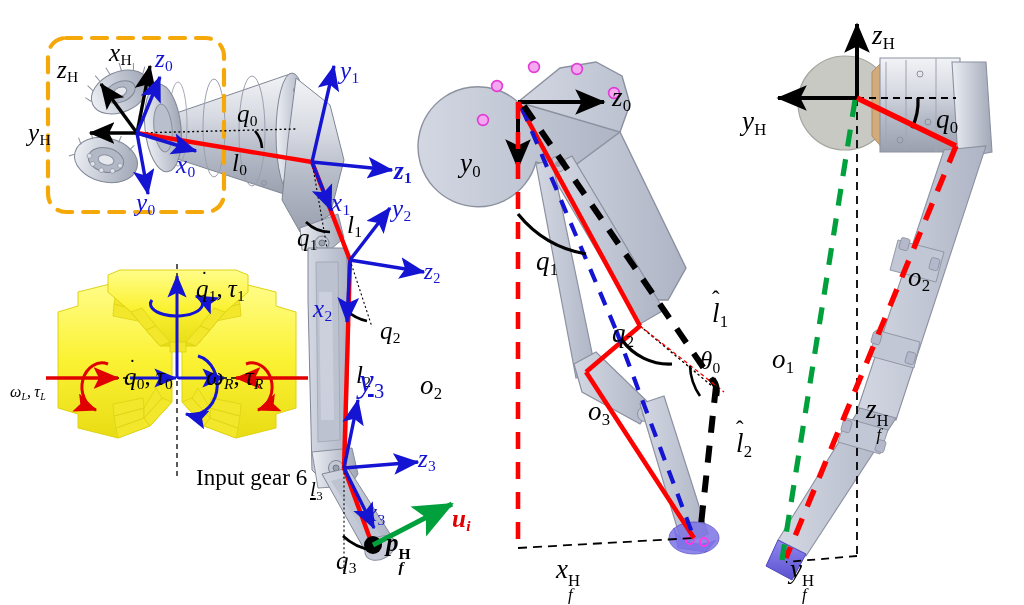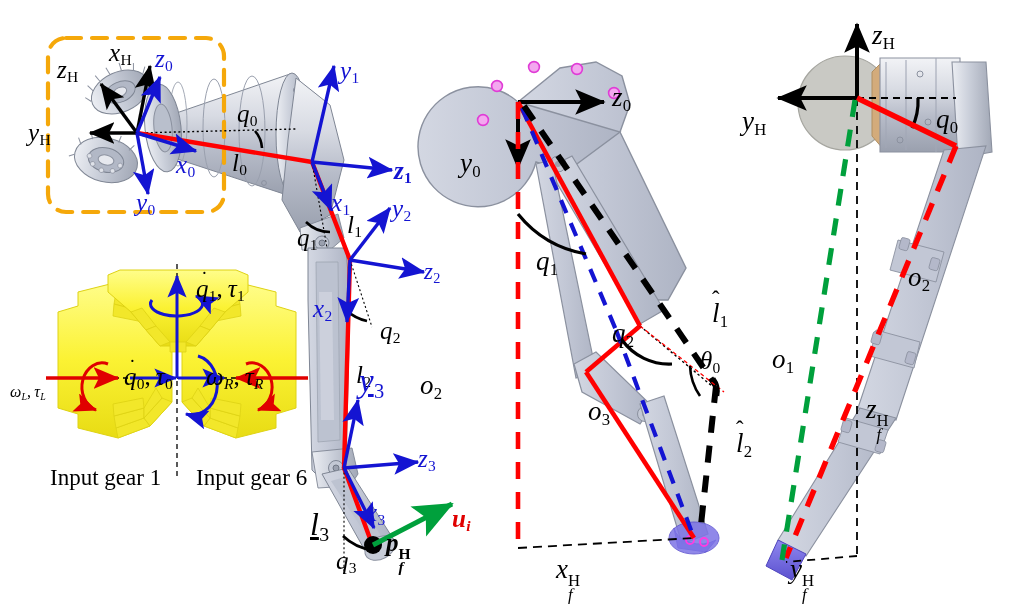--- a/index.html
+++ b/index.html
@@ -395,26 +395,25 @@
 
 <div class="lbl blue" style="left:392px;top:196px;font-size:25px;"><span class="mi">y</span><span class="sub">2</span></div>
 <div class="lbl blue" style="left:424px;top:260px;font-size:23px;"><span class="mi">z</span><span class="sub">2</span></div>
 <div class="lbl blue" style="left:313px;top:296px;font-size:25px;"><span class="mi">x</span><span class="sub">2</span></div>
 <div class="lbl blk" style="left:380px;top:318px;font-size:25px;"><span class="mi">q</span><span class="sub">2</span></div>
 <div class="lbl blk" style="left:356px;top:362px;font-size:25px;"><span class="mi">l</span><span class="sub">2</span></div>
 
 <div class="lbl blue" style="left:359px;top:365px;font-size:33px;text-decoration:underline;"><span class="mi">y</span><span class="sub">3</span></div>
 <div class="lbl blue" style="left:418px;top:446px;font-size:25px;"><span class="mi">z</span><span class="sub">3</span></div>
 <div class="lbl blue" style="left:366px;top:500px;font-size:25px;"><span class="mi">x</span><span class="sub">3</span></div>
-<div class="lbl blk" style="left:310px;top:508px;font-size:32px;text-decoration:underline;"><span class="mi">l</span><span class="sub">3</span></div>
+<div class="lbl blk" style="left:310px;top:479px;font-size:21px;text-decoration:underline;"><span class="mi">l</span><span class="sub">3</span></div>
 <div class="lbl blk" style="left:336px;top:548px;font-size:25px;"><span class="mi">q</span><span class="sub">3</span></div>
 <div class="lbl red bold" style="left:452px;top:506px;font-size:25px;"><span class="mi">u</span><span class="subi">i</span></div>
 <div class="lbl blk bold" style="left:386px;top:530px;font-size:25px;"><span class="mi">p</span><span class="ff" style="width:11px;"><span class="den">f</span><span class="num">H</span></span></div>
 
-<div class="lbl blk plain" style="left:50px;top:466px;font-size:23px;">Input gear 1</div>
 <div class="lbl blk plain" style="left:196px;top:466px;font-size:23px;">Input gear 6</div>
 
 <div class="lbl blk" style="left:196px;top:276px;font-size:25px;"><span class="mi" style="position:relative;">q</span><span style="position:absolute;left:5px;top:-7px;font-size:20px;">˙</span><span class="sub">1</span><span class="plain">, </span><span class="mi">τ</span><span class="sub">1</span></div>
 <div class="lbl blk" style="left:124px;top:364px;font-size:25px;"><span class="mi" style="position:relative;">q</span><span style="position:absolute;left:5px;top:-7px;font-size:20px;">˙</span><span class="sub">0</span><span class="plain">, </span><span class="mi">τ</span><span class="sub">0</span></div>
 <div class="lbl blk" style="left:10px;top:384px;font-size:16px;"><span class="mi">ω</span><span class="subi">L</span><span class="plain">, </span><span class="mi">τ</span><span class="subi">L</span></div>
 <div class="lbl blk" style="left:206px;top:364px;font-size:25px;text-align:right;"><span class="mi">ω</span><span class="subi">R</span><span class="plain">, </span><span class="mi">τ</span><span class="subi">R</span></div>
 
 <div class="lbl blk" style="left:612px;top:84px;font-size:27px;"><span class="mi">z</span><span class="sub">0</span></div>
 <div class="lbl blk" style="left:460px;top:150px;font-size:27px;"><span class="mi">y</span><span class="sub">0</span></div>
 <div class="lbl blk" style="left:536px;top:248px;font-size:27px;"><span class="mi">q</span><span class="sub">1</span></div>

